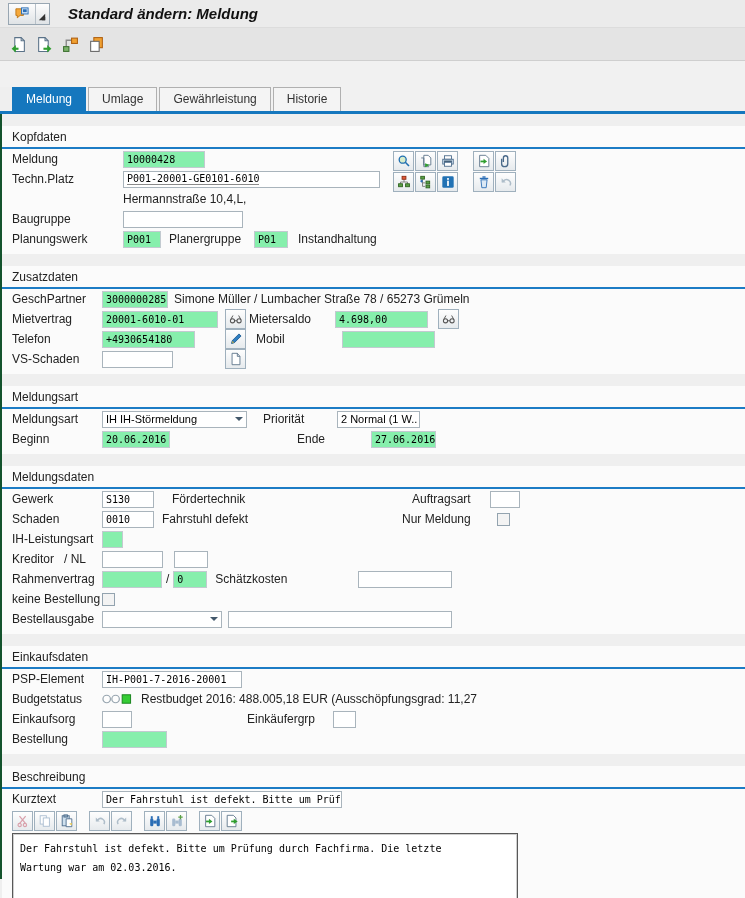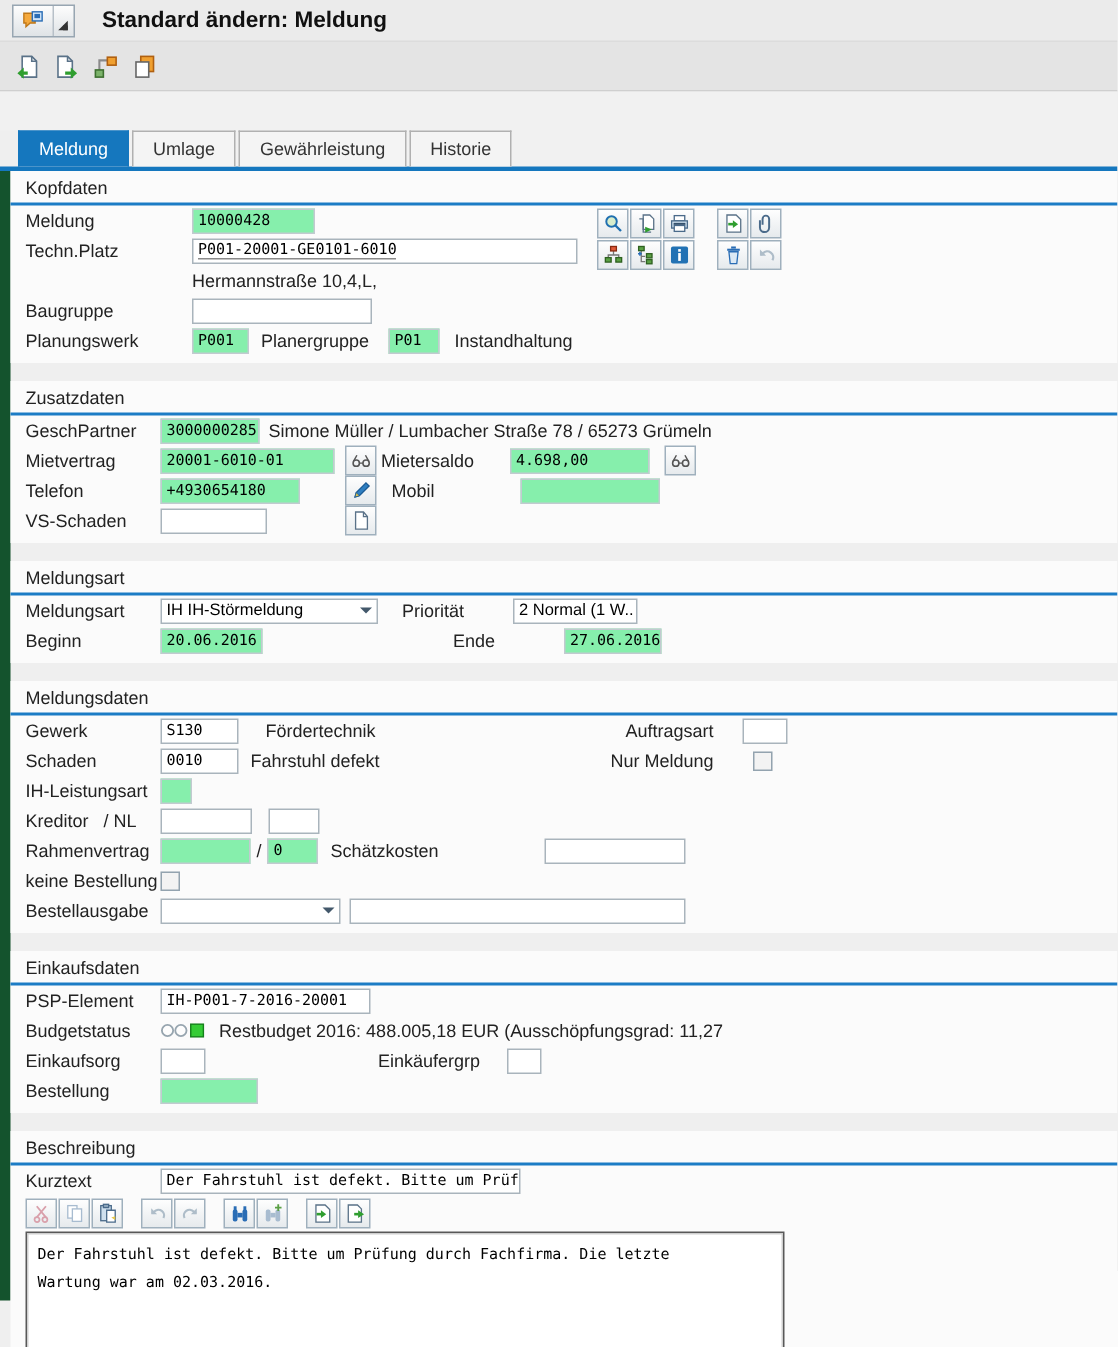--- a/index.html
+++ b/index.html
@@ -7,32 +7,32 @@
        font-family:"Liberation Sans",sans-serif;font-size:12px;color:#222}
   
   .titlebar{height:27px;background:#ebebeb;display:flex;align-items:center;
             padding-left:8px;border-bottom:1px solid #dcdcdc}
   .tbtn{display:flex;align-items:stretch;border:1px solid #98a6b2;height:20px;
         background:linear-gradient(#fdfdfd,#dfe3e6)}
   .tbtn .seg1{width:26px;display:flex;align-items:center;justify-content:center}
   .tbtn .seg2{width:13px;border-left:1px solid #b7c0c8;display:flex;align-items:flex-end;justify-content:center}
   .tri{width:0;height:0;border-left:4px solid transparent;border-top:4px solid transparent;
        border-bottom:4px solid #333;border-right:4px solid #333;margin:0 2px 3px 0;transform:scale(.8)}
-  .title{font-size:15px;font-weight:bold;margin-left:18px;color:#111}
+  .title{font-size:15px;font-weight:bold;font-style:italic;margin-left:18px;color:#111}
   .apptoolbar{height:32px;background:#e4e4e4;border-bottom:1px solid #cfcfcf;
               display:flex;align-items:center;gap:9px;padding-left:10px}
   .chromegap{height:26px;background:#f1f1f1}
   
   .tabs{display:flex;margin-left:12px;align-items:flex-end;background:#f1f1f1}
   .tab{padding:4px 13px 5px;background:#f4f4f4;border:1px solid #b0b0b0;border-bottom:none;
        margin-right:2px;color:#333;cursor:default}
   .tab.active{background:#1577be;border-color:#1577be;color:#fff}
   .bluerule{height:3px;background:#1577be}
   
-  .content{height:753px;background:#efefef;border-left:7px solid #14532d;}
+  .content{height:753px;background:#efefef;border-left:2px solid #14532d;padding-top:12px}
   .card{background:#fbfbfb;margin-bottom:12px;padding-bottom:5px;position:relative}
   .card-h{padding:4px 10px 3px;border-bottom:2px solid #1c7cc5;color:#222}
   .row{display:flex;align-items:center;min-height:20px;padding-left:10px;position:relative}
   .lbl{flex:none;color:#222}
   .w111{width:111px}.w90{width:90px}
   .fld{flex:none;box-sizing:border-box;height:17px;border:1px solid #a9b4bc;background:#fff;
        font-family:"DejaVu Sans Mono",monospace;font-size:10px;display:flex;align-items:center;
        padding:0 3px;color:#000;overflow:hidden;white-space:nowrap}
   .ro{background:#86efac;border-color:#c2cad0}
   .ddl{justify-content:space-between;font-family:"Liberation Sans",sans-serif;font-size:11px}

